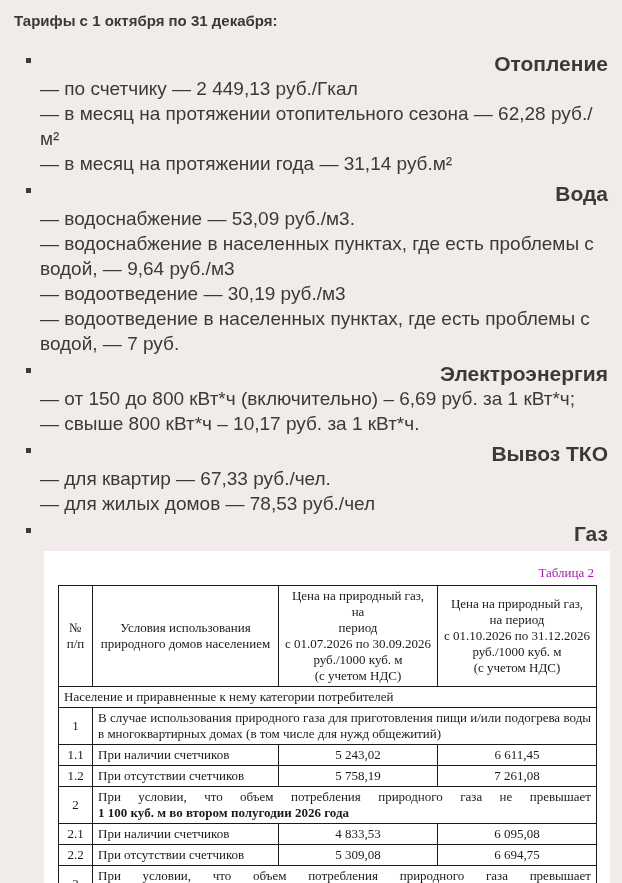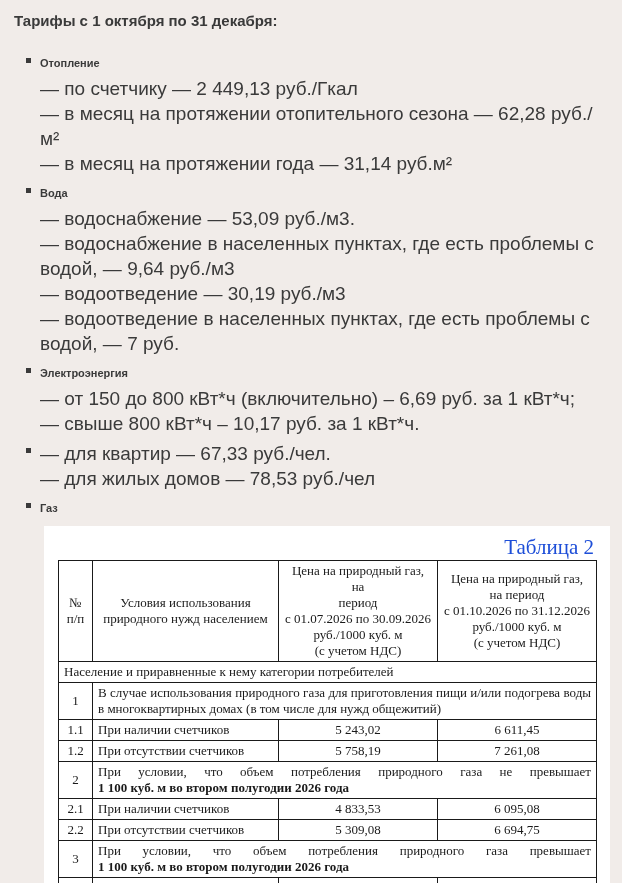--- a/index.html
+++ b/index.html
@@ -15,33 +15,33 @@
   .page-title {
     font-size:15px; font-weight:bold; line-height:19px;
     margin-bottom:21px;
   }
 
   .section { position:relative; padding-left:26px; margin-bottom:5px; }
   .bullet {
     position:absolute; left:12px; top:7px;
     width:5px; height:5px; background:#3a3a3a; display:block;
   }
-  .section-heading { font-size:11px; font-weight:bold; line-height:25px; }
+  .section-heading { font-size:21px; font-weight:bold; line-height:25px;text-align:right; }
   .tariff-line { font-size:19px; line-height:25px; }
 
   .gas-card {
     margin-left:30px;
     width:566px;
     background:#ffffff;
     padding:12px 14px 12px 14px;
   }
   .table-caption {
     font-family:"Liberation Serif", serif;
-    color:#1d4ed8;
-    font-size:21px;
+    color:#a21caf;
+    font-size:13px;
     text-align:right;
     padding-right:2px;
     margin-bottom:3px;
     line-height:19px;
   }
   table.tariff-table {
     width:538px;
     border-collapse:collapse;
     font-family:"Liberation Serif", serif;
     font-size:13px;
@@ -93,20 +93,21 @@
 
   <div class="section">
     <span class="bullet"></span>
     <div class="section-heading">Электроэнергия</div>
     <div class="tariff-line">— от 150 до 800 кВт*ч (включительно) – 6,69 руб. за 1 кВт*ч;</div>
     <div class="tariff-line">— свыше 800 кВт*ч – 10,17 руб. за 1 кВт*ч.</div>
   </div>
 
   <div class="section">
     <span class="bullet"></span>
+    <div class="section-heading">Вывоз ТКО</div>
     <div class="tariff-line">— для квартир — 67,33 руб./чел.</div>
     <div class="tariff-line">— для жилых домов — 78,53 руб./чел</div>
   </div>
 
   <div class="section">
     <span class="bullet"></span>
     <div class="section-heading">Газ</div>
   </div>
 
   <div class="gas-card">
@@ -120,21 +121,21 @@
           <col class="col-price">
       </colgroup>
       <tbody>
         <tr>
           <td class="header-cell">
             <div class="header-line">№</div>
             <div class="header-line">п/п</div>
           </td>
           <td class="header-cell">
             <div class="header-line">Условия использования</div>
-            <div class="header-line">природного нужд населением</div>
+            <div class="header-line">природного домов населением</div>
           </td>
           <td class="header-cell">
             <div class="header-line">Цена на природный газ, на</div>
             <div class="header-line">период</div>
             <div class="header-line">с 01.07.2026 по 30.09.2026</div>
             <div class="header-line">руб./1000 куб. м</div>
             <div class="header-line">(с учетом НДС)</div>
           </td>
           <td class="header-cell">
             <div class="header-line">Цена на природный газ,</div>

